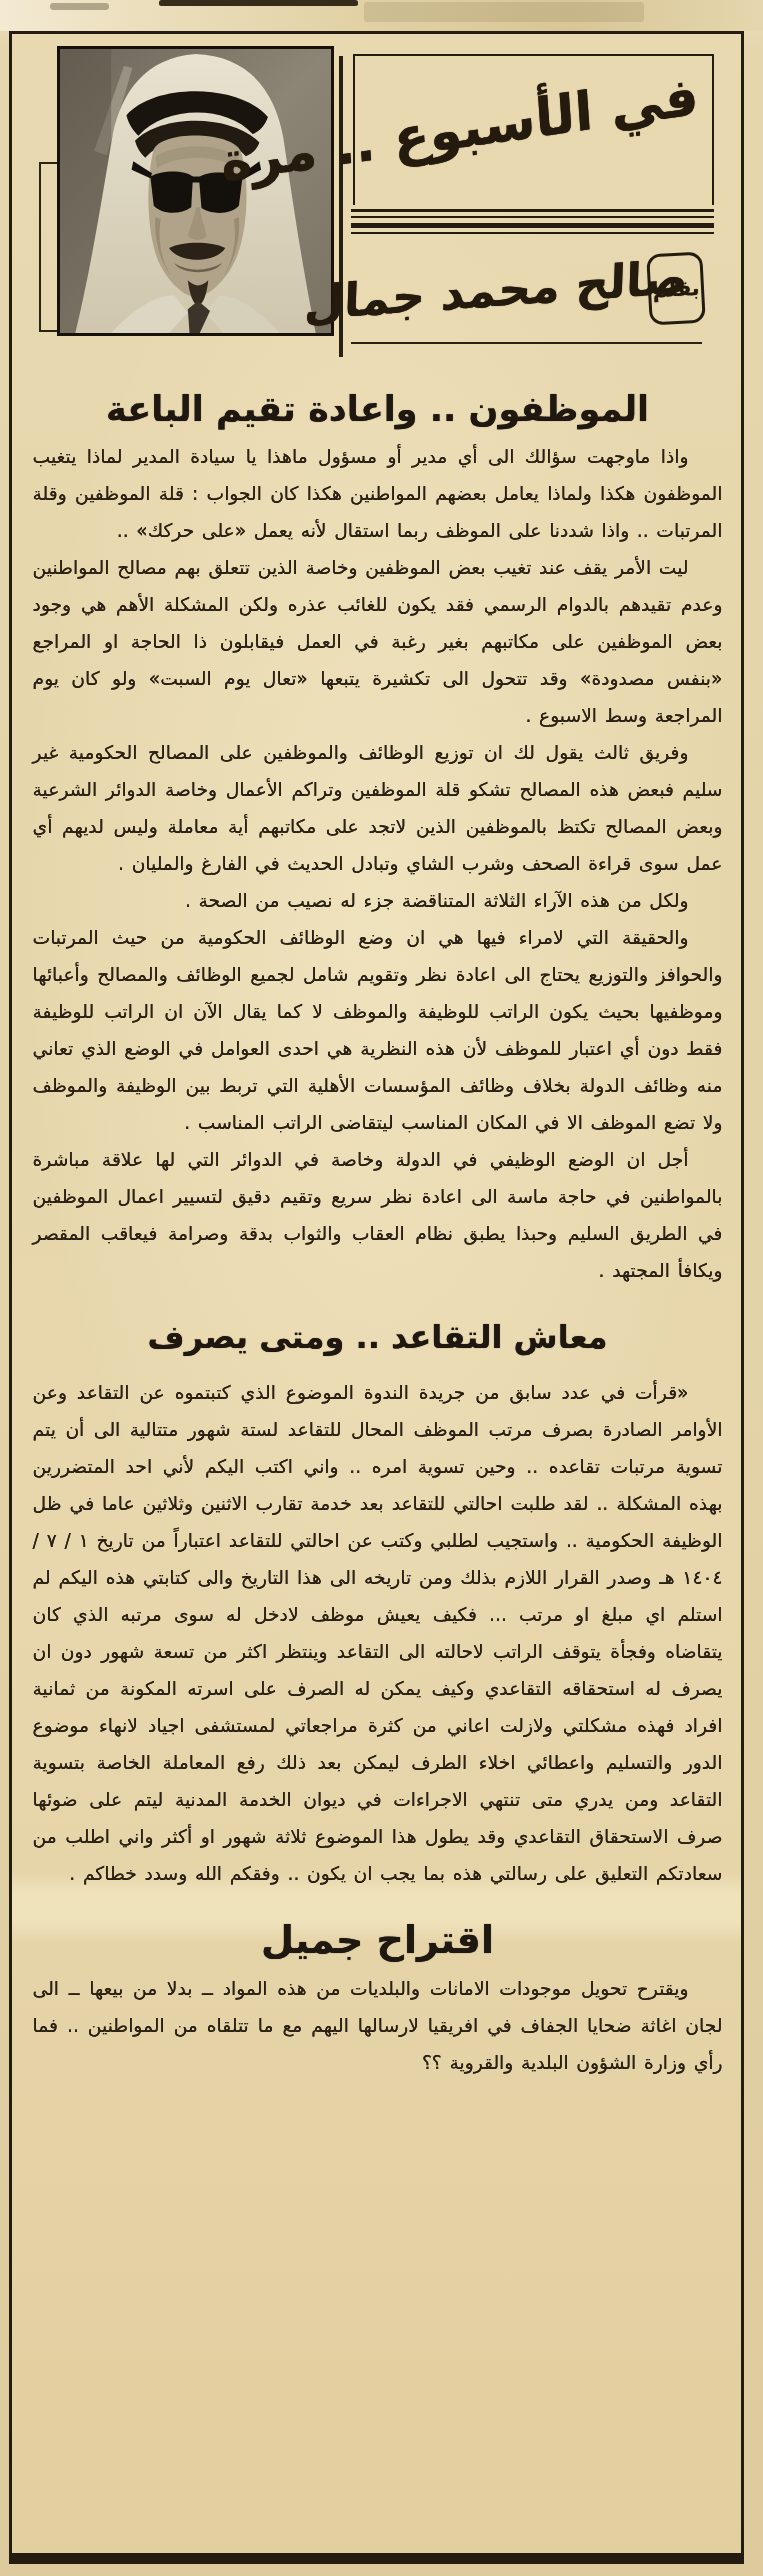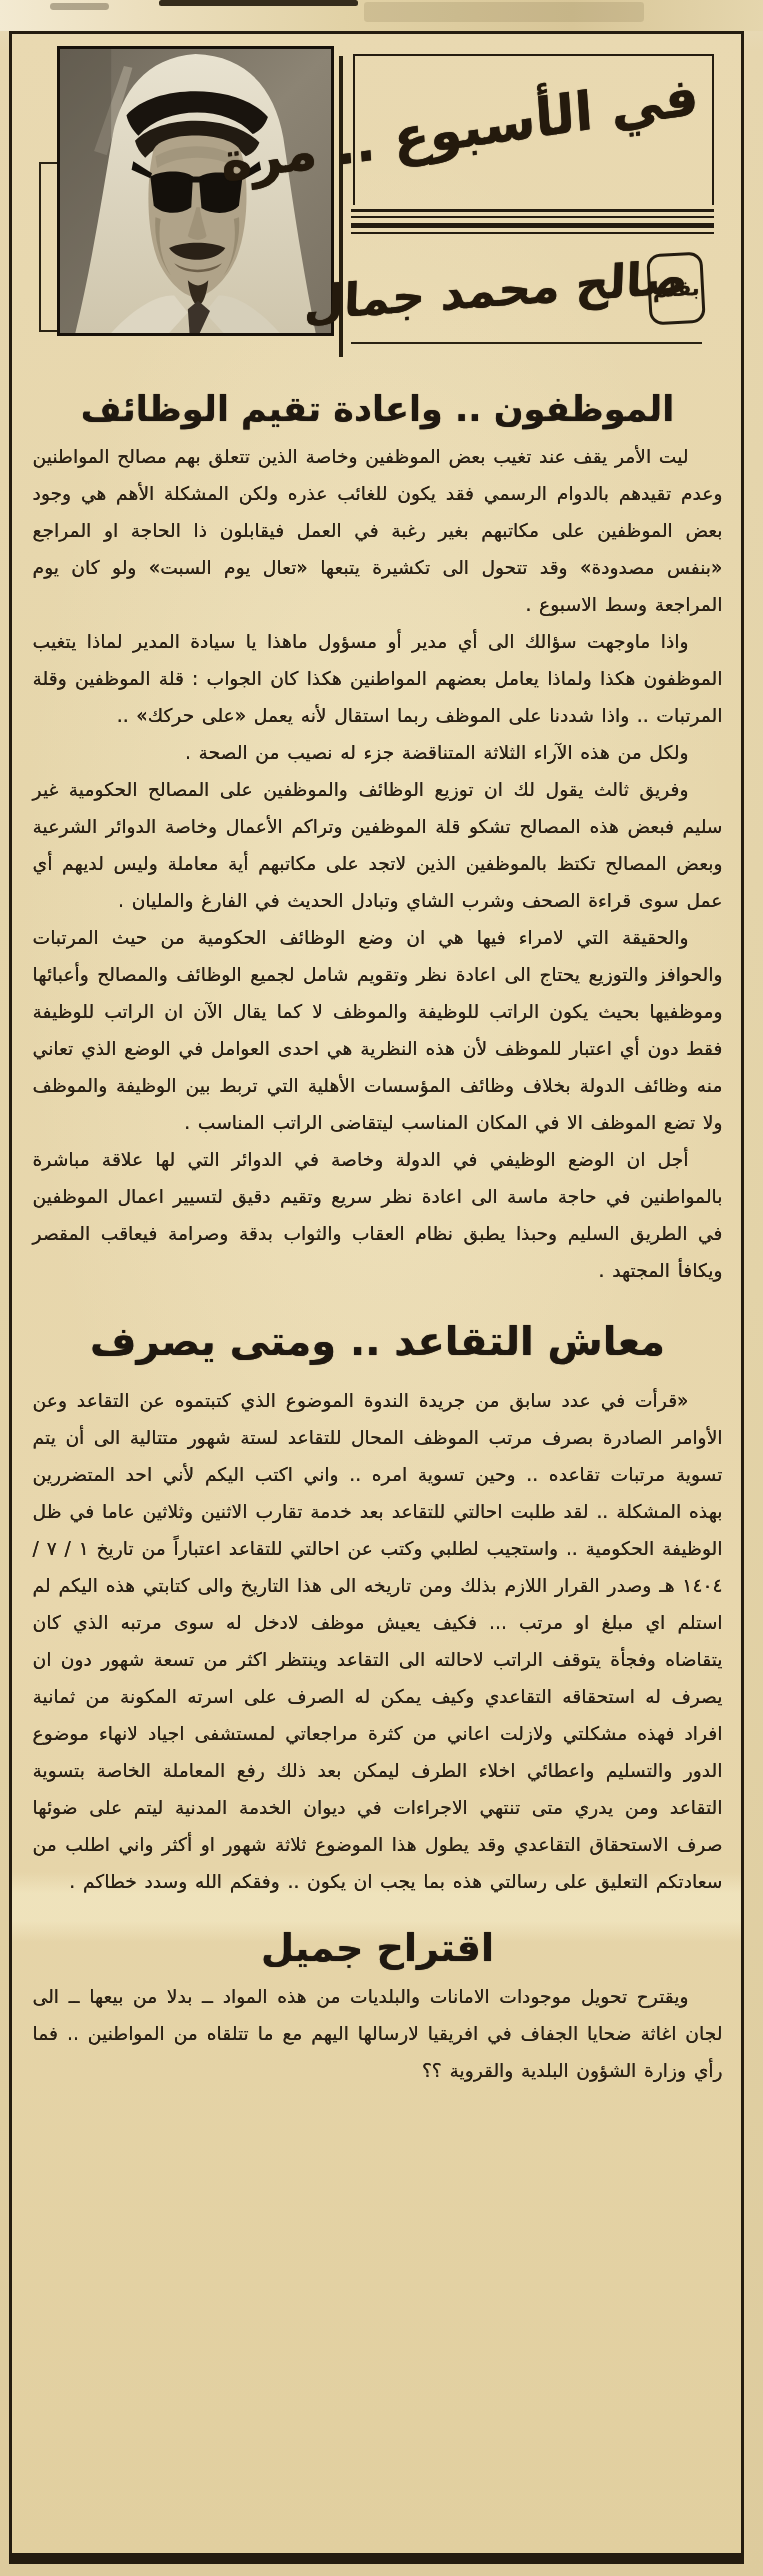--- a/index.html
+++ b/index.html
@@ -78,21 +78,21 @@
     text-shadow:0 0 0.8px #241a0d;
   }
   .byline-rule{position:absolute;right:12px;top:98px;width:351px;height:0;border-top:2.5px solid #2a2213;}
 
   
   .article-heading{
     margin:12px 0 8.5px 0;text-align:center;
     font-size:35px;font-weight:bold;color:#1f1810;letter-spacing:-0.8px;
     text-shadow:0 0 0.8px #1f1810;
   }
-  .article-heading.big{font-size:40px;margin-top:29px;margin-bottom:18.7px;}
+  .article-heading.big{font-size:32px;margin-top:29px;margin-bottom:18.7px;}
   .article-heading.third{font-size:38px;margin-top:25.5px;}
   .body-text p{
     margin:0;direction:rtl;text-align:justify;
     font-size:18.7px;line-height:37px;color:#2b2114;
     text-indent:34px;text-shadow:0 0 0.5px #2b2114;
     word-spacing:1.7px;
   }
   .note-marker{font-size:15.3px;letter-spacing:3.4px;color:#2b2114;}
 </style>
 </head>
@@ -173,27 +173,27 @@
 
         <div class="byline">
           <div class="byline-box">
             <span>بقلم</span>
           </div>
           <div class="byline-name">صالح محمد جمال</div>
           <div class="byline-rule"></div>
         </div>
       </div>
 
-      <h1 class="article-heading">الموظفون .. واعادة تقيم الوظائف</h1>
+      <h1 class="article-heading">الموظفون .. واعادة تقيم الباعة</h1>
 
       <div class="body-text">
+        <p>واذا ماوجهت سؤالك الى أي مدير أو مسؤول ماهذا يا سيادة المدير لماذا يتغيب الموظفون هكذا ولماذا يعامل بعضهم المواطنين هكذا كان الجواب : قلة الموظفين وقلة المرتبات .. واذا شددنا على الموظف ربما استقال لأنه يعمل «على حركك» ..</p>
         <p>ليت الأمر يقف عند تغيب بعض الموظفين وخاصة الذين تتعلق بهم مصالح المواطنين وعدم تقيدهم بالدوام الرسمي فقد يكون للغائب عذره ولكن المشكلة الأهم هي وجود بعض الموظفين على مكاتبهم بغير رغبة في العمل فيقابلون ذا الحاجة او المراجع «بنفس مصدودة» وقد تتحول الى تكشيرة يتبعها «تعال يوم السبت» ولو كان يوم المراجعة وسط الاسبوع .</p>
-        <p>واذا ماوجهت سؤالك الى أي مدير أو مسؤول ماهذا يا سيادة المدير لماذا يتغيب الموظفون هكذا ولماذا يعامل بعضهم المواطنين هكذا كان الجواب : قلة الموظفين وقلة المرتبات .. واذا شددنا على الموظف ربما استقال لأنه يعمل «على حركك» ..</p>
+        <p>وفريق ثالث يقول لك ان توزيع الوظائف والموظفين على المصالح الحكومية غير سليم فبعض هذه المصالح تشكو قلة الموظفين وتراكم الأعمال وخاصة الدوائر الشرعية وبعض المصالح تكتظ بالموظفين الذين لاتجد على مكاتبهم أية معاملة وليس لديهم أي عمل سوى قراءة الصحف وشرب الشاي وتبادل الحديث في الفارغ والمليان .</p>
         <p>ولكل من هذه الآراء الثلاثة المتناقضة جزء له نصيب من الصحة .</p>
-        <p>وفريق ثالث يقول لك ان توزيع الوظائف والموظفين على المصالح الحكومية غير سليم فبعض هذه المصالح تشكو قلة الموظفين وتراكم الأعمال وخاصة الدوائر الشرعية وبعض المصالح تكتظ بالموظفين الذين لاتجد على مكاتبهم أية معاملة وليس لديهم أي عمل سوى قراءة الصحف وشرب الشاي وتبادل الحديث في الفارغ والمليان .</p>
         <p>والحقيقة التي لامراء فيها هي ان وضع الوظائف الحكومية من حيث المرتبات والحوافز والتوزيع يحتاج الى اعادة نظر وتقويم شامل لجميع الوظائف والمصالح وأعبائها وموظفيها بحيث يكون الراتب للوظيفة والموظف لا كما يقال الآن ان الراتب للوظيفة فقط دون أي اعتبار للموظف لأن هذه النظرية هي احدى العوامل في الوضع الذي تعاني منه وظائف الدولة بخلاف وظائف المؤسسات الأهلية التي تربط بين الوظيفة والموظف ولا تضع الموظف الا في المكان المناسب ليتقاضى الراتب المناسب .</p>
         <p>أجل ان الوضع الوظيفي في الدولة وخاصة في الدوائر التي لها علاقة مباشرة بالمواطنين في حاجة ماسة الى اعادة نظر سريع وتقيم دقيق لتسيير اعمال الموظفين في الطريق السليم وحبذا يطبق نظام العقاب والثواب بدقة وصرامة فيعاقب المقصر ويكافأ المجتهد .</p>
       </div>
 
       <h2 class="article-heading big">معاش التقاعد .. ومتى يصرف</h2>
 
       <div class="body-text">
         <p>«قرأت في عدد سابق من جريدة الندوة الموضوع الذي كتبتموه عن التقاعد وعن الأوامر الصادرة بصرف مرتب الموظف المحال للتقاعد لستة شهور متتالية الى أن يتم تسوية مرتبات تقاعده .. وحين تسوية امره .. واني اكتب اليكم لأني احد المتضررين بهذه المشكلة .. لقد طلبت احالتي للتقاعد بعد خدمة تقارب الاثنين وثلاثين عاما في ظل الوظيفة الحكومية .. واستجيب لطلبي وكتب عن احالتي للتقاعد اعتباراً من تاريخ ١ / ٧ / ١٤٠٤ هـ وصدر القرار اللازم بذلك ومن تاريخه الى هذا التاريخ والى كتابتي هذه اليكم لم استلم اي مبلغ او مرتب ... فكيف يعيش موظف لادخل له سوى مرتبه الذي كان يتقاضاه وفجأة يتوقف الراتب لاحالته الى التقاعد وينتظر اكثر من تسعة شهور دون ان يصرف له استحقاقه التقاعدي وكيف يمكن له الصرف على اسرته المكونة من ثمانية افراد فهذه مشكلتي ولازلت اعاني من كثرة مراجعاتي لمستشفى اجياد لانهاء موضوع الدور والتسليم واعطائي اخلاء الطرف ليمكن بعد ذلك رفع المعاملة الخاصة بتسوية التقاعد ومن يدري متى تنتهي الاجراءات في ديوان الخدمة المدنية ليتم على ضوئها صرف الاستحقاق التقاعدي وقد يطول هذا الموضوع ثلاثة شهور او أكثر واني اطلب من سعادتكم التعليق على رسالتي هذه بما يجب ان يكون .. وفقكم الله وسدد خطاكم .</p>
       </div>
 

